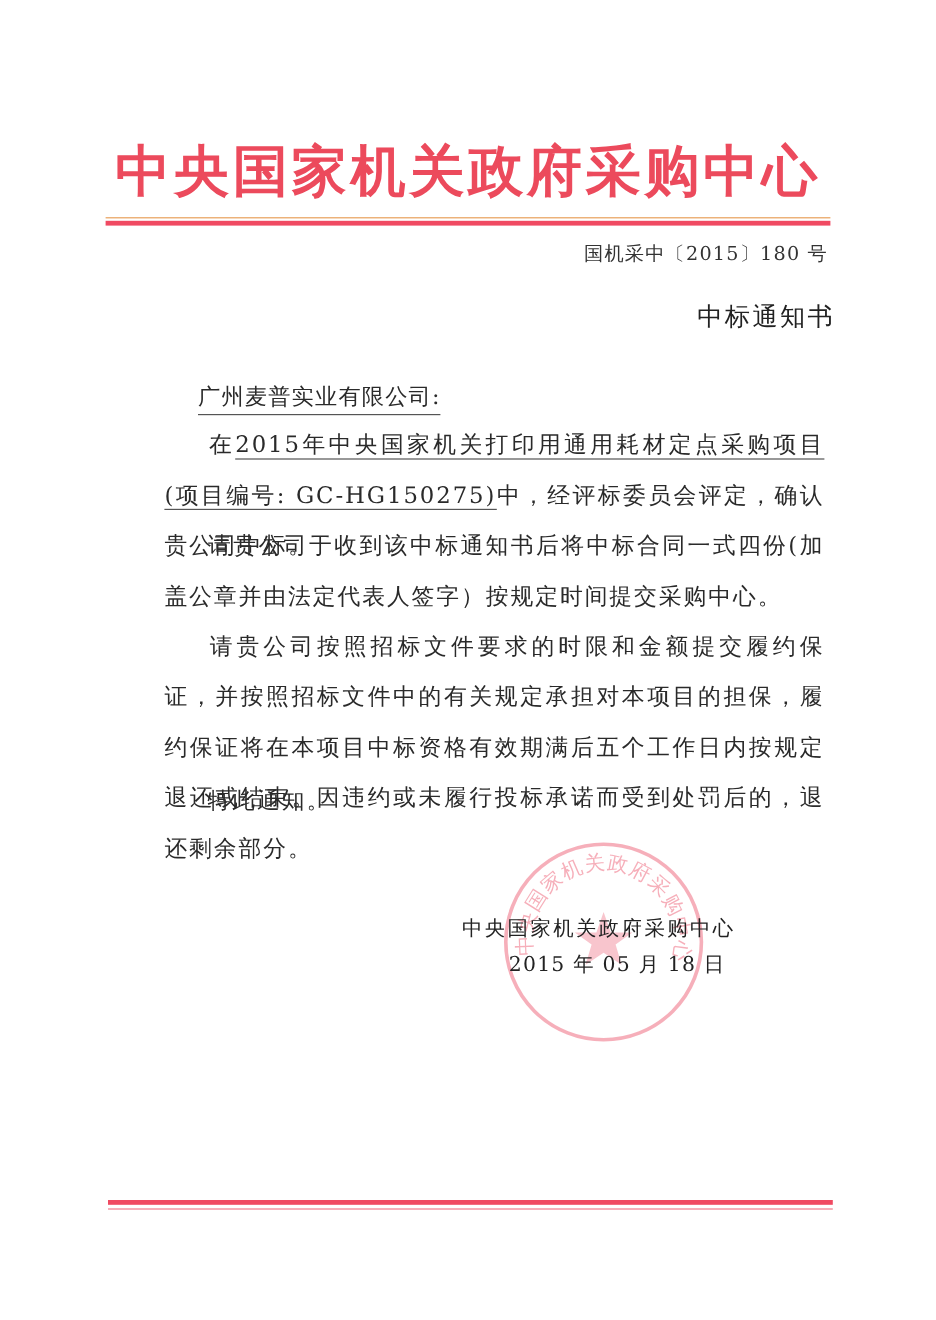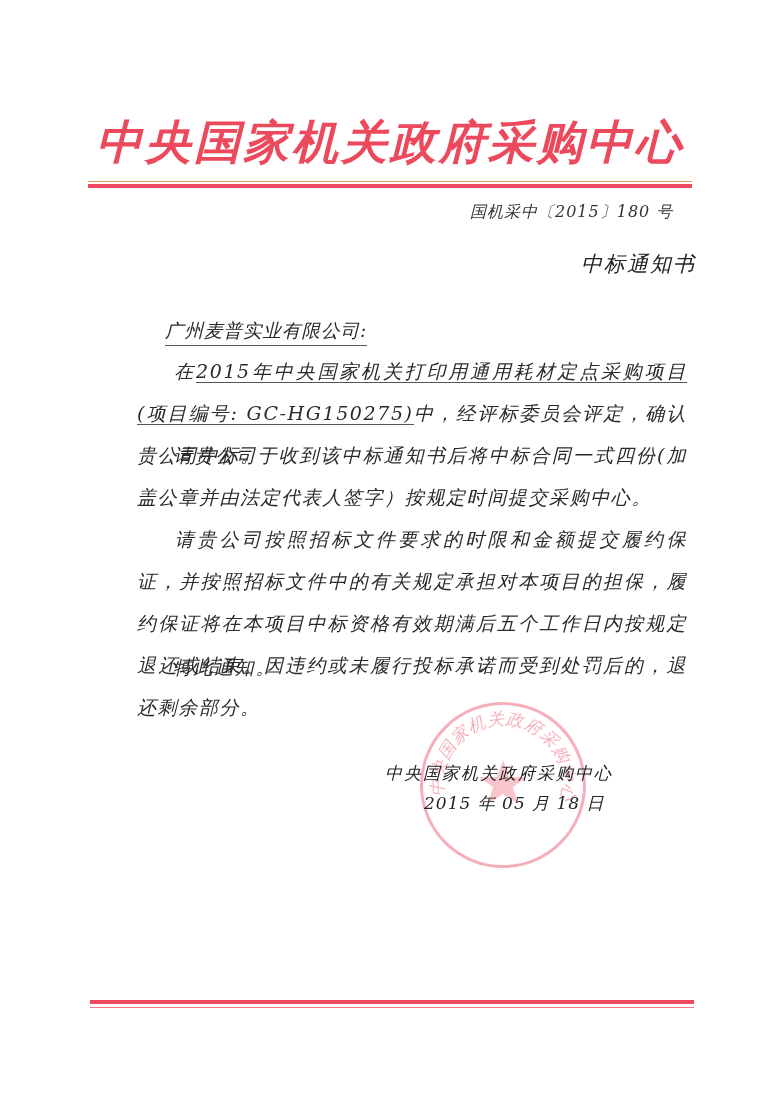--- a/index.html
+++ b/index.html
@@ -2,31 +2,31 @@
 <html><head>
   <meta charset="utf-8">
   <style>
     html, body { margin: 0; padding: 0; }
     body {
       width: 780px; height: 1100px; background: #ffffff;
       position: relative; overflow: hidden;
       font-family: "DejaVu Serif", "Liberation Serif", serif;
       color: #2a2a2a;
     }
-    .abs { position: absolute; font-style: italic; }
+    .abs { position: absolute; }
     .org-title {
       left: 0; width: 780px; top: 112px; text-align: center;
       font-family: "DejaVu Serif", serif; font-weight: bold;
       font-size: 46px; letter-spacing: 3px; color: #ec4a5c;
       line-height: 60px;
     }
     .rule-thin { height: 1px; background: #e8a05a; }
     .rule-thick { height: 4px; background: #f04a62; }
     .doc-number {
-      top: 202px; left: 470px; width: 220px; text-align: left;
+      top: 202px; left: 470px; width: 220px; text-align: right;
       font-size: 16px; color: #333; letter-spacing: 1px;
     }
     .notice-title {
       top: 250px; left: 0; width: 696px; text-align: right;
       font-size: 21px; letter-spacing: 2px; color: #222;
       font-family: "DejaVu Sans", sans-serif;
     }
     .recipient {
       top: 318px; left: 137px; font-size: 18.5px; color: #2a2a2a;
       border-bottom: 1.5px solid #555; padding-bottom: 2px; letter-spacing: 1px; margin-left: 28px;

